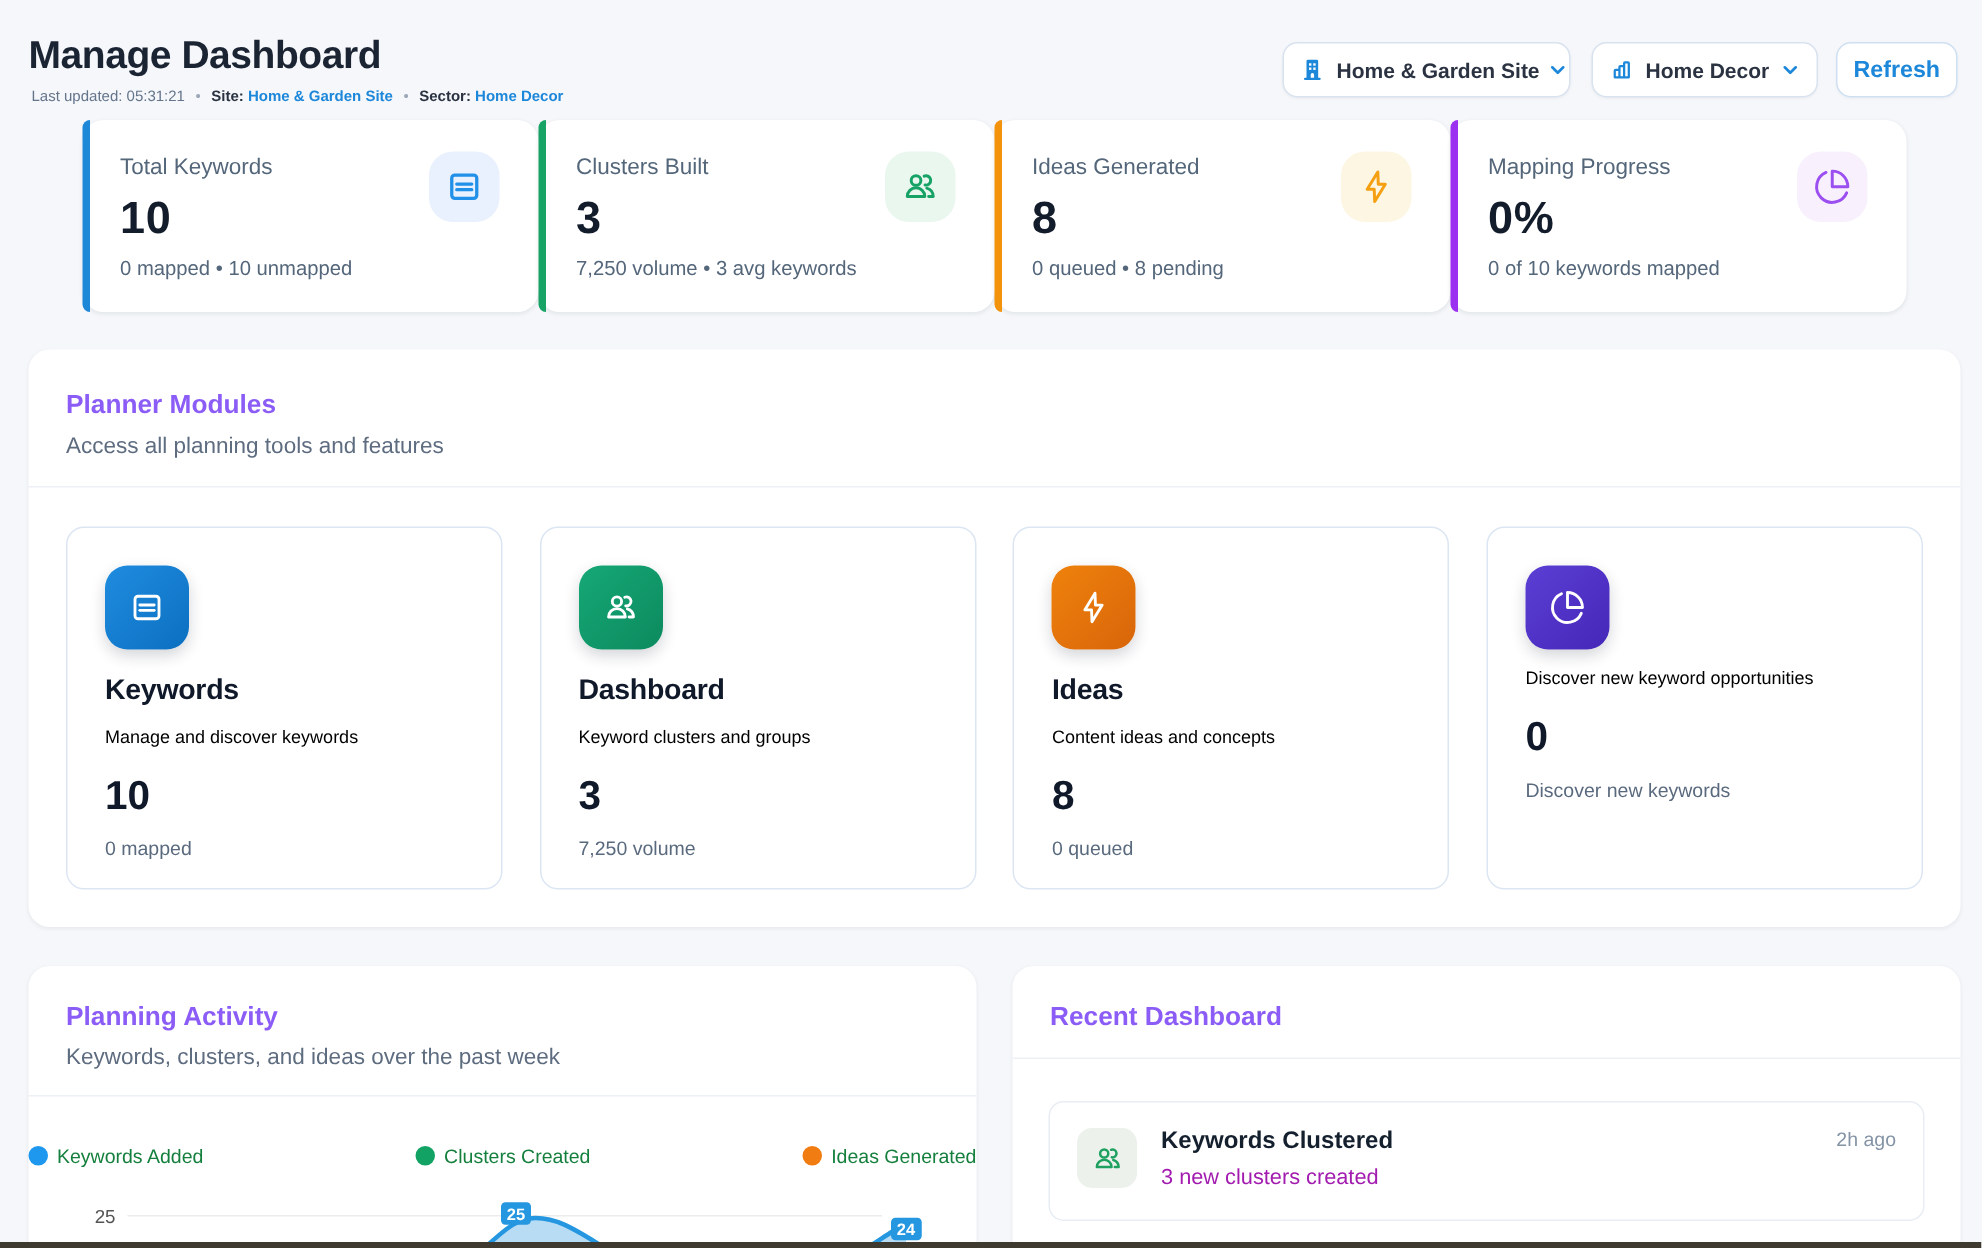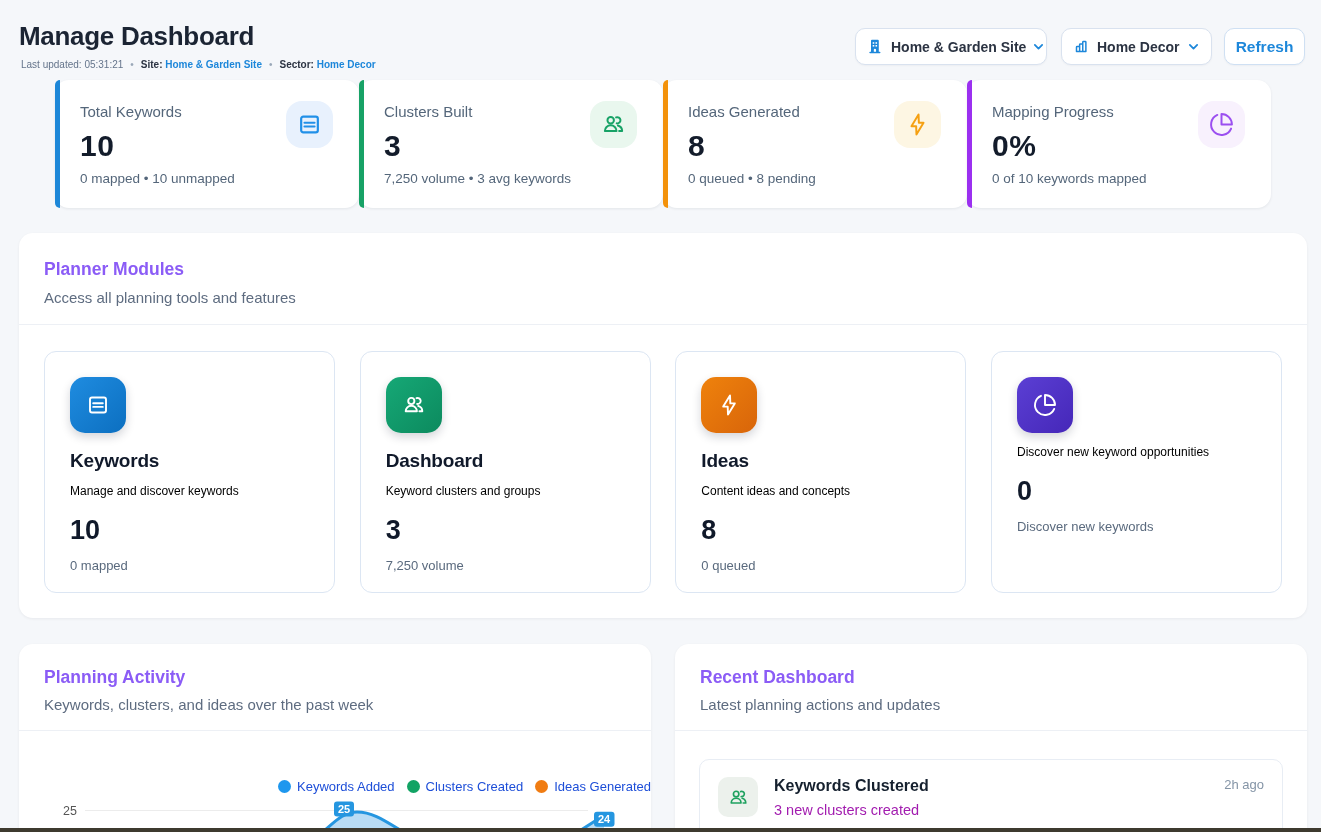--- a/index.html
+++ b/index.html
@@ -44,21 +44,21 @@
 .mcard .mic { width:56px; height:56px; border-radius:15px; display:flex; align-items:center; justify-content:center; box-shadow:0 4px 10px rgba(15,23,42,.18); }
 .mcard h3 { font-size:19px; font-weight:700; color:#10192a; margin-top:17px; white-space:nowrap; letter-spacing:-0.2px; }
 .mcard .d { font-size:12px; color:#000000; margin-top:12px; white-space:nowrap; }
 .mcard .v { font-size:27px; font-weight:700; color:#10192a; margin-top:17px; }
 .mcard .vl { font-size:13px; color:#5a6a7e; margin-top:12px; }
 
 
 .bcard { position:absolute; top:644px; width:632px; height:260px; background:#fff; border-radius:14px; box-shadow:0 1px 3px rgba(15,23,42,.06); }
 #left { left:19px; }
 #right { left:675px; }
-.legend { display:flex; justify-content:flex-end; gap:12px; margin-top:48px; font-size:13px; color:#1d4ed8; }
+.legend { display:flex; justify-content:space-between; gap:12px; margin-top:32px; font-size:13px; color:#15803d; }
 .legend span { display:flex; align-items:center; gap:6px; }
 .ldot { width:13px; height:13px; border-radius:50%; display:inline-block; }
 
 .activity { margin:28px 24px 0; border:1px solid #e8edf4; border-radius:10px; padding:17px 18px; display:flex; gap:16px; height:80px; }
 .aic { width:40px; height:40px; border-radius:10px; background:#ecf1ec; display:flex; align-items:center; justify-content:center; flex:0 0 auto; }
 .atitle { font-size:16px; font-weight:700; color:#15202e; }
 .asub { font-size:14.5px; color:#a21caf; margin-top:7px; }
 .atime { margin-left:auto; font-size:13px; color:#8494a6; }
 
 .blackbar { position:absolute; left:0; right:0; bottom:0; height:4px; background:#3e3a2f; z-index:50; }
@@ -225,21 +225,20 @@
     <path d="M550 47 C559 42.5 568 36 576 31 C579 29.2 582 28.6 585 28.5" fill="none" stroke="#2596e0" stroke-width="3"></path>
     <rect x="315" y="11.5" width="20" height="15" rx="3" fill="#2596e0"></rect>
     <text x="325" y="23" text-anchor="middle" font-size="11" font-weight="bold" fill="#fff">25</text>
     <rect x="575" y="21.8" width="20.5" height="15" rx="3" fill="#2596e0"></rect>
     <text x="585" y="33.3" text-anchor="middle" font-size="11" font-weight="bold" fill="#fff">24</text>
   </svg>
 </div>
 
 <div class="bcard" id="right">
   <div class="ptitle">Recent Dashboard</div>
-  <div class="psub">Latest planning actions and updates</div>
   <div class="pdiv"></div>
   <div class="activity">
     <div class="aic">
       <svg width="21" height="21" viewBox="0 0 24 24" fill="none" stroke="#1ea15f" stroke-width="1.9" stroke-linecap="round" stroke-linejoin="round">
           <circle cx="9.3" cy="8" r="3.1"></circle>
           <path d="M3.7 18.3c0-3.1 2.5-5.6 5.6-5.6s5.6 2.5 5.6 5.6z"></path>
           <path d="M14.5 5.2a3 3 0 1 1 .6 5.7"></path>
           <path d="M16.2 12.9a5.7 5.7 0 0 1 4.1 5.4h-2.9"></path>
         </svg>
     </div>

